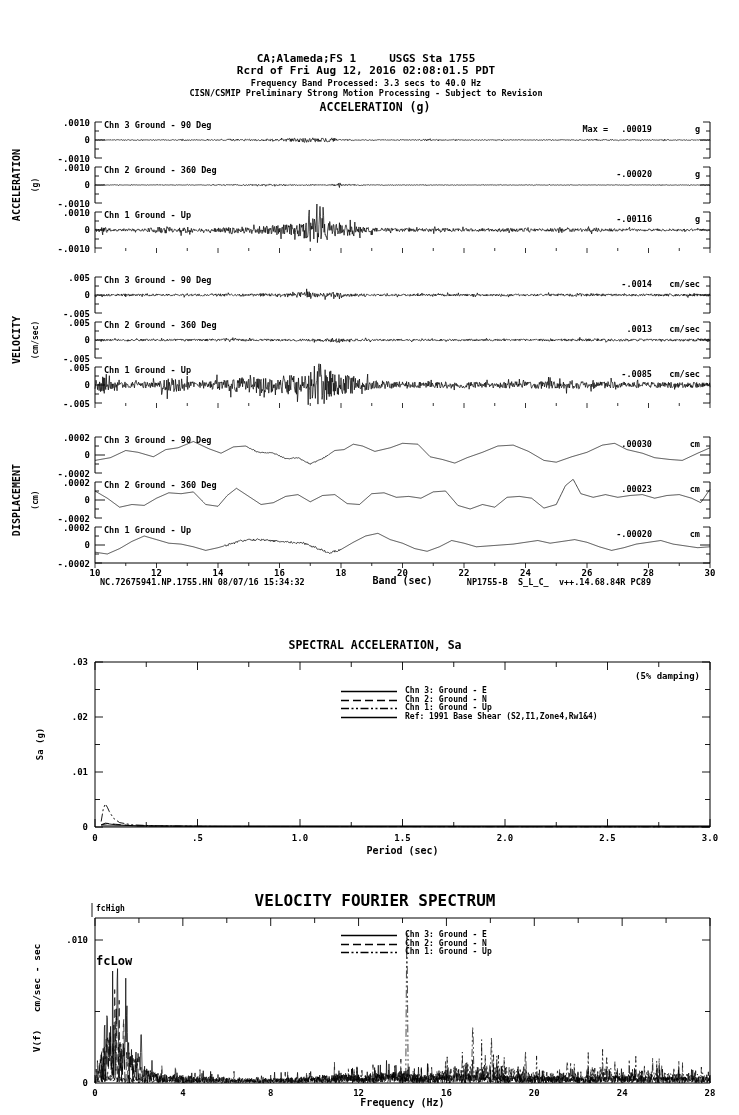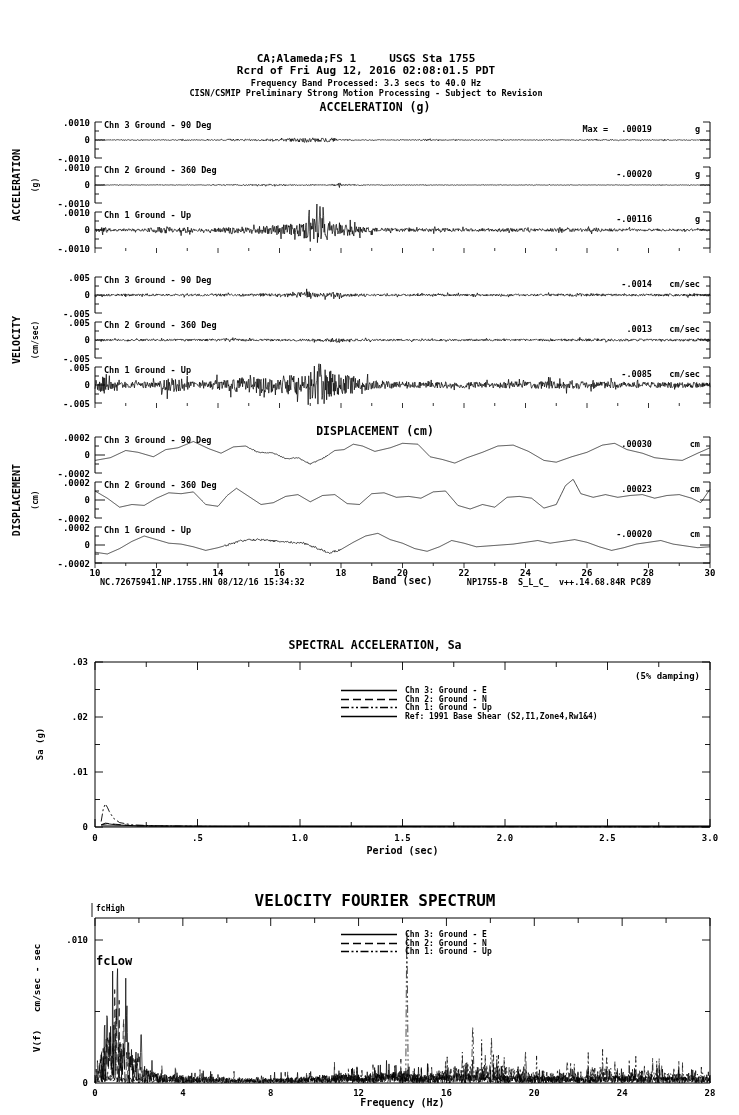--- a/index.html
+++ b/index.html
@@ -4,21 +4,21 @@
 <style>
   html,body{margin:0;padding:0;background:#fff;}
   #page{position:relative;width:739px;height:1115px;background:#fff;overflow:hidden;
         font-family:"DejaVu Sans Mono",monospace;color:#000;}
   .abs{position:absolute;}
   .ctr{text-align:center;}
   .b{font-weight:bold;text-align:center;}
   .pre{white-space:pre;}
   .vlab{position:absolute;white-space:pre;transform:translate(-50%,-50%) rotate(-90deg);font-weight:bold;}
   .legend{position:absolute;}
-  .lgrow{display:flex;align-items:flex-start;height:8px;margin-bottom:0.5px;}
+  .lgrow{display:flex;align-items:flex-end;height:8px;margin-bottom:0.5px;}
   .lgtext{font-size:8px;font-weight:bold;margin-left:7px;white-space:pre;line-height:8px;}
   svg text{font-family:"DejaVu Sans Mono",monospace;}
 </style>
 </head>
 <body>
 
 <div id="page">
 
   <svg id="plot-canvas" class="abs" style="left:0;top:0" width="739" height="1115">
       <line x1="95" y1="122" x2="95" y2="158" stroke="#000" stroke-width="1"></line>
@@ -380,31 +380,30 @@
       <polyline points="95.00,1080.86 95.41,1082.51 95.82,1078.45 96.23,1069.03 96.64,1076.71 97.05,1078.28 97.46,1060.61 97.87,1081.87 98.28,1079.03 98.69,1076.62 99.10,1062.27 99.51,1066.45 99.92,1077.66 100.33,1068.89 100.74,1077.24 101.15,1070.46 101.56,1050.24 101.97,1064.31 102.38,1082.22 102.79,1065.97 103.20,1048.38 103.61,1067.23 104.02,1064.66 104.43,1046.93 104.84,1081.96 105.25,1056.08 105.66,1059.12 106.07,1039.39 106.48,1041.81 106.89,1066.39 107.30,1039.14 107.71,1037.76 108.12,1042.69 108.53,1069.70 108.94,1039.79 109.35,1056.88 109.76,1061.08 110.17,1039.78 110.58,1036.65 110.99,1069.89 111.40,1062.92 111.81,1071.44 112.22,1077.69 112.63,1043.64 113.04,1074.87 113.45,1054.34 113.86,1047.87 114.27,1020.72 114.68,989.57 115.09,1007.37 115.50,1038.51 115.91,1070.58 116.32,1052.02 116.73,1015.27 117.14,1071.17 117.55,1082.02 117.96,1064.40 118.37,1047.18 118.78,1078.69 119.19,1000.26 119.60,1056.71 120.01,1042.32 120.42,1068.21 120.83,1044.00 121.24,1062.53 121.65,1080.82 122.06,1064.22 122.47,1070.29 122.88,1048.04 123.29,1025.80 123.70,1019.44 124.11,1041.69 124.52,1056.55 124.93,1082.00 125.34,1082.75 125.75,1082.53 126.16,1072.64 126.57,1052.34 126.98,1061.03 127.39,1063.58 127.80,1077.18 128.21,1082.72 128.62,1071.59 129.03,1052.63 129.44,1068.33 129.85,1068.44 130.26,1063.73 130.67,1067.23 131.08,1063.78 131.49,1062.70 131.90,1070.22 132.31,1063.52 132.72,1074.49 133.13,1058.38 133.54,1080.91 133.95,1060.00 134.36,1060.86 134.77,1062.46 135.18,1059.01 135.59,1071.85 136.00,1060.90 136.41,1068.06 136.82,1067.47 137.23,1063.46 137.64,1068.32 138.05,1068.00 138.46,1080.27 138.87,1073.45 139.28,1074.64 139.69,1079.25 140.10,1079.75 140.51,1080.00 140.92,1067.10 141.33,1072.13 141.74,1079.59 142.15,1078.49 142.56,1072.66 142.97,1070.74 143.38,1077.04 143.79,1076.43 144.20,1069.64 144.61,1082.89 145.02,1078.45 145.43,1078.92 145.84,1078.72 146.25,1070.85 146.66,1078.62 147.07,1069.91 147.48,1073.23 147.89,1070.86 148.30,1075.59 148.71,1073.74 149.12,1072.73 149.53,1081.58 149.94,1079.02 150.35,1070.49 150.76,1077.85 151.17,1081.30 151.58,1078.40 151.99,1072.08 152.40,1076.82 152.81,1075.58 153.22,1079.38 153.63,1071.30 154.04,1077.60 154.45,1076.86 154.86,1075.65 155.27,1071.71 155.68,1076.67 156.09,1074.45 156.50,1076.47 156.91,1077.92 157.32,1073.47 157.73,1082.64 158.14,1073.38 158.55,1080.01 158.96,1082.53 159.37,1076.53 159.78,1076.45 160.19,1078.43 160.60,1078.99 161.01,1073.45 161.42,1078.27 161.83,1065.60 162.24,1074.28 162.65,1081.81 163.06,1075.81 163.47,1077.44 163.88,1079.38 164.29,1078.84 164.70,1080.78 165.11,1073.97 165.52,1074.39 165.93,1074.82 166.34,1082.06 166.75,1076.31 167.16,1081.82 167.57,1080.00 167.98,1079.44 168.39,1079.32 168.80,1077.04 169.21,1078.14 169.62,1076.76 170.03,1080.50 170.44,1080.81 170.85,1079.00 171.26,1077.94 171.67,1079.30 172.08,1076.18 172.49,1076.69 172.90,1082.29 173.31,1074.87 173.72,1081.25 174.13,1075.53 174.54,1076.95 174.95,1079.24 175.36,1066.47 175.77,1070.65 176.18,1082.06 176.59,1082.32 177.00,1077.45 177.41,1075.70 177.82,1081.58 178.23,1079.08 178.64,1082.24 179.05,1082.76 179.46,1075.58 179.87,1078.31 180.28,1079.01 180.69,1076.90 181.10,1079.12 181.51,1075.81 181.92,1081.60 182.33,1077.07 182.74,1077.31 183.15,1080.58 183.56,1076.50 183.97,1076.38 184.38,1078.23 184.79,1077.83 185.20,1076.79 185.61,1077.17 186.02,1080.45 186.43,1081.16 186.84,1075.71 187.25,1080.14 187.66,1080.97 188.07,1079.99 188.48,1076.60 188.89,1081.33 189.30,1077.76 189.71,1076.37 190.12,1080.09 190.53,1076.11 190.94,1076.27 191.35,1076.18 191.76,1078.71 192.17,1078.67 192.58,1078.88 192.99,1081.10 193.40,1076.96 193.81,1082.04 194.22,1077.33 194.63,1076.79 195.04,1072.91 195.45,1081.07 195.86,1079.69 196.27,1082.14 196.68,1077.61 197.09,1082.35 197.50,1080.39 197.91,1076.48 198.32,1077.60 198.73,1079.62 199.14,1079.28 199.55,1081.51 199.96,1069.60 200.37,1082.22 200.78,1080.38 201.19,1078.85 201.60,1078.91 202.01,1082.91 202.42,1082.31 202.83,1078.28 203.24,1080.14 203.65,1077.22 204.06,1077.05 204.47,1080.83 204.88,1076.89 205.29,1082.32 205.70,1077.45 206.11,1078.57 206.52,1076.83 206.93,1079.46 207.34,1081.71 207.75,1080.02 208.16,1078.60 208.57,1076.98 208.98,1077.63 209.39,1079.75 209.80,1079.28 210.21,1079.17 210.62,1081.60 211.03,1078.24 211.44,1078.38 211.85,1074.00 212.26,1080.27 212.67,1077.02 213.08,1077.23 213.49,1077.05 213.90,1082.20 214.31,1082.01 214.72,1081.78 215.13,1081.56 215.54,1079.18 215.95,1080.79 216.36,1078.27 216.77,1079.57 217.18,1081.68 217.59,1081.20 218.00,1074.47 218.41,1080.64 218.82,1079.50 219.23,1081.24 219.64,1077.37 220.05,1081.82 220.46,1082.47 220.87,1081.21 221.28,1079.69 221.69,1077.48 222.10,1078.52 222.51,1079.31 222.92,1078.79 223.33,1082.88 223.74,1076.75 224.15,1077.96 224.56,1079.26 224.97,1079.02 225.38,1079.00 225.79,1082.15 226.20,1078.58 226.61,1080.66 227.02,1078.58 227.43,1080.17 227.84,1079.00 228.25,1082.92 228.66,1081.26 229.07,1077.79 229.48,1078.59 229.89,1077.90 230.30,1077.92 230.71,1079.58 231.12,1078.22 231.53,1081.06 231.94,1079.75 232.35,1079.91 232.76,1079.78 233.17,1078.95 233.58,1078.66 233.99,1071.27 234.40,1079.83 234.81,1082.56 235.22,1082.84 235.63,1080.31 236.04,1081.30 236.45,1080.27 236.86,1081.11 237.27,1080.77 237.68,1077.44 238.09,1078.51 238.50,1079.96 238.91,1079.02 239.32,1081.04 239.73,1079.76 240.14,1078.32 240.55,1081.95 240.96,1082.27 241.37,1081.52 241.78,1080.07 242.19,1079.54 242.60,1078.34 243.01,1081.54 243.42,1081.37 243.83,1081.30 244.24,1081.07 244.65,1081.38 245.06,1079.29 245.47,1080.78 245.88,1080.01 246.29,1080.79 246.70,1080.52 247.11,1078.64 247.52,1078.65 247.93,1081.19 248.34,1079.05 248.75,1079.73 249.16,1078.31 249.57,1080.80 249.98,1081.60 250.39,1078.95 250.80,1082.48 251.21,1082.29 251.62,1078.28 252.03,1080.09 252.44,1081.64 252.85,1081.17 253.26,1082.24 253.67,1080.07 254.08,1078.84 254.49,1082.49 254.90,1080.71 255.31,1081.85 255.72,1082.03 256.13,1079.85 256.54,1082.99 256.95,1082.49 257.36,1078.79 257.77,1080.54 258.18,1082.65 258.59,1078.76 259.00,1078.95 259.41,1080.62 259.82,1081.78 260.23,1082.08 260.64,1080.40 261.05,1081.75 261.46,1081.89 261.87,1079.58 262.28,1080.87 262.69,1082.50 263.10,1081.39 263.51,1080.25 263.92,1079.54 264.33,1080.53 264.74,1079.04 265.15,1079.78 265.56,1081.64 265.97,1082.54 266.38,1082.73 266.79,1081.66 267.20,1081.01 267.61,1081.39 268.02,1081.68 268.43,1082.75 268.84,1080.36 269.25,1080.91 269.66,1079.63 270.07,1079.71 270.48,1079.79 270.89,1079.95 271.30,1082.09 271.71,1081.02 272.12,1080.29 272.53,1081.78 272.94,1080.57 273.35,1082.44 273.76,1081.81 274.17,1081.46 274.58,1081.30 274.99,1082.76 275.40,1080.17 275.81,1081.76 276.22,1082.22 276.63,1078.90 277.04,1082.72 277.45,1082.66 277.86,1081.49 278.27,1080.05 278.68,1080.77 279.09,1079.33 279.50,1078.81 279.91,1079.92 280.32,1079.14 280.73,1078.31 281.14,1082.93 281.55,1079.96 281.96,1079.29 282.37,1078.75 282.78,1079.01 283.19,1080.69 283.60,1080.22 284.01,1079.07 284.42,1078.99 284.83,1079.18 285.24,1072.12 285.65,1082.38 286.06,1080.13 286.47,1078.60 286.88,1080.06 287.29,1082.29 287.70,1071.44 288.11,1078.46 288.52,1078.04 288.93,1078.10 289.34,1079.72 289.75,1080.59 290.16,1081.74 290.57,1079.16 290.98,1079.62 291.39,1082.79 291.80,1082.45 292.21,1079.47 292.62,1082.37 293.03,1081.26 293.44,1081.67 293.85,1080.69 294.26,1080.27 294.67,1082.68 295.08,1082.32 295.49,1081.54 295.90,1078.72 296.31,1080.01 296.72,1079.38 297.13,1082.88 297.54,1080.63 297.95,1080.73 298.36,1082.77 298.77,1077.77 299.18,1083.00 299.59,1077.41 300.00,1081.93 300.41,1081.76 300.82,1082.09 301.23,1076.18 301.64,1077.45 302.05,1080.80 302.46,1082.50 302.87,1082.51 303.28,1077.66 303.69,1079.27 304.10,1076.76 304.51,1081.24 304.92,1079.47 305.33,1080.07 305.74,1082.60 306.15,1080.44 306.56,1072.00 306.97,1077.00 307.38,1081.35 307.79,1077.32 308.20,1082.00 308.61,1077.84 309.02,1079.34 309.43,1079.08 309.84,1079.49 310.25,1081.81 310.66,1079.12 311.07,1079.70 311.48,1079.03 311.89,1078.00 312.30,1079.17 312.71,1081.45 313.12,1078.12 313.53,1079.47 313.94,1079.44 314.35,1081.94 314.76,1078.58 315.17,1080.74 315.58,1077.76 315.99,1076.68 316.40,1079.87 316.81,1082.20 317.22,1079.42 317.63,1077.69 318.04,1078.27 318.45,1077.07 318.86,1081.16 319.27,1080.39 319.68,1078.05 320.09,1078.87 320.50,1078.90 320.91,1081.78 321.32,1081.91 321.73,1078.43 322.14,1076.87 322.55,1079.32 322.96,1076.27 323.37,1078.08 323.78,1075.52 324.19,1079.42 324.60,1075.35 325.01,1078.33 325.42,1076.43 325.83,1082.45 326.24,1079.07 326.65,1075.09 327.06,1076.12 327.47,1082.53 327.88,1078.03 328.29,1076.24 328.70,1077.57 329.11,1081.21 329.52,1078.86 329.93,1079.10 330.34,1079.94 330.75,1080.62 331.16,1082.86 331.57,1077.05 331.98,1075.34 332.39,1078.67 332.80,1075.78 333.21,1077.33 333.62,1077.73 334.03,1081.13 334.44,1062.34 334.85,1078.65 335.26,1080.20 335.67,1080.51 336.08,1073.70 336.49,1082.28 336.90,1078.06 337.31,1079.04 337.72,1074.02 338.13,1074.43 338.54,1078.60 338.95,1081.42 339.36,1074.92 339.77,1078.30 340.18,1076.49 340.59,1077.91 341.00,1082.30 341.41,1080.85 341.82,1075.26 342.23,1080.07 342.64,1075.06 343.05,1075.80 343.46,1079.52 343.87,1078.54 344.28,1076.41 344.69,1078.35 345.10,1075.24 345.51,1078.59 345.92,1082.82 346.33,1075.37 346.74,1075.11 347.15,1082.37 347.56,1082.11 347.97,1077.07 348.38,1074.93 348.79,1075.64 349.20,1077.72 349.61,1077.56 350.02,1080.38 350.43,1079.67 350.84,1075.10 351.25,1080.78 351.66,1077.15 352.07,1069.00 352.48,1082.91 352.89,1079.80 353.30,1079.24 353.71,1077.72 354.12,1081.55 354.53,1077.50 354.94,1075.33 355.35,1079.82 355.76,1079.23 356.17,1081.83 356.58,1079.21 356.99,1080.93 357.40,1081.79 357.81,1076.12 358.22,1079.65 358.63,1076.58 359.04,1079.73 359.45,1080.11 359.86,1082.26 360.27,1079.38 360.68,1077.55 361.09,1079.50 361.50,1078.70 361.91,1082.39 362.32,1081.43 362.73,1077.71 363.14,1076.12 363.55,1082.68 363.96,1078.72 364.37,1081.72 364.78,1079.18 365.19,1079.26 365.60,1077.60 366.01,1076.35 366.42,1081.67 366.83,1077.21 367.24,1080.76 367.65,1077.20 368.06,1079.83 368.47,1075.66 368.88,1081.98 369.29,1081.18 369.70,1074.53 370.11,1082.60 370.52,1082.06 370.93,1080.34 371.34,1081.87 371.75,1082.79 372.16,1079.97 372.57,1077.99 372.98,1064.70 373.39,1079.50 373.80,1081.90 374.21,1081.03 374.62,1080.53 375.03,1068.39 375.44,1074.41 375.85,1077.22 376.26,1074.50 376.67,1078.44 377.08,1078.44 377.49,1074.47 377.90,1081.55 378.31,1079.18 378.72,1080.81 379.13,1075.51 379.54,1077.82 379.95,1080.62 380.36,1079.19 380.77,1074.61 381.18,1081.97 381.59,1074.83 382.00,1078.43 382.41,1076.46 382.82,1077.97 383.23,1073.81 383.64,1078.74 384.05,1077.88 384.46,1079.94 384.87,1073.45 385.28,1073.50 385.69,1076.29 386.10,1079.34 386.51,1079.02 386.92,1081.03 387.33,1082.13 387.74,1082.14 388.15,1080.75 388.56,1070.16 388.97,1077.37 389.38,1075.96 389.79,1076.29 390.20,1076.74 390.61,1073.94 391.02,1075.72 391.43,1079.25 391.84,1073.68 392.25,1074.47 392.66,1080.25 393.07,1077.34 393.48,1072.81 393.89,1075.22 394.30,1077.07 394.71,1065.73 395.12,1072.82 395.53,1075.91 395.94,1078.34 396.35,1079.05 396.76,1077.78 397.17,1081.08 397.58,1077.26 397.99,1072.87 398.40,1076.05 398.81,1072.47 399.22,1078.71 399.63,1078.05 400.04,1082.98 400.45,1081.59 400.86,1059.03 401.27,1079.54 401.68,1077.54 402.09,1082.78 402.50,1082.26 402.91,1073.69 403.32,1074.85 403.73,1073.28 404.14,1076.47 404.55,1078.34 404.96,1078.07 405.37,1082.12 405.78,1078.11 406.19,1081.15 406.60,1078.93 407.01,1073.64 407.42,1081.32 407.83,1079.82 408.24,1075.70 408.65,1079.40 409.06,1078.90 409.47,1075.18 409.88,1078.09 410.29,1081.37 410.70,1079.23 411.11,1074.23 411.52,1075.85 411.93,1075.96 412.34,1080.12 412.75,1081.53 413.16,1071.24 413.57,1083.00 413.98,1080.57 414.39,1068.55 414.80,1080.26 415.21,1079.45 415.62,1077.13 416.03,1082.90 416.44,1078.01 416.85,1082.92 417.26,1081.62 417.67,1074.44 418.08,1076.98 418.49,1078.32 418.90,1082.12 419.31,1079.46 419.72,1079.34 420.13,1081.87 420.54,1076.88 420.95,1081.11 421.36,1078.17 421.77,1082.62 422.18,1082.89 422.59,1079.58 423.00,1081.60 423.41,1077.50 423.82,1077.43 424.23,1078.90 424.64,1081.34 425.05,1077.30 425.46,1074.64 425.87,1076.00 426.28,1076.75 426.69,1078.96 427.10,1082.26 427.51,1081.31 427.92,1063.64 428.33,1079.46 428.74,1076.49 429.15,1076.93 429.56,1077.96 429.97,1082.61 430.38,1076.94 430.79,1075.14 431.20,1079.63 431.61,1067.32 432.02,1074.91 432.43,1075.36 432.84,1076.99 433.25,1077.70 433.66,1079.97 434.07,1077.76 434.48,1076.26 434.89,1079.93 435.30,1080.91 435.71,1076.01 436.12,1076.62 436.53,1080.97 436.94,1078.71 437.35,1081.40 437.76,1082.70 438.17,1076.66 438.58,1076.44 438.99,1078.09 439.40,1076.62 439.81,1074.43 440.22,1082.15 440.63,1082.16 441.04,1076.92 441.45,1078.32 441.86,1081.26 442.27,1076.76 442.68,1077.98 443.09,1075.02 443.50,1074.39 443.91,1077.17 444.32,1076.52 444.73,1081.21 445.14,1075.87 445.55,1079.95 445.96,1074.31 446.37,1077.36 446.78,1077.62 447.19,1079.08 447.60,1076.03 448.01,1076.47 448.42,1080.76 448.83,1076.28 449.24,1083.00 449.65,1082.76 450.06,1081.09 450.47,1082.33 450.88,1078.66 451.29,1076.60 451.70,1082.62 452.11,1080.10 452.52,1078.00 452.93,1075.63 453.34,1076.10 453.75,1078.44 454.16,1077.92 454.57,1078.01 454.98,1078.54 455.39,1081.12 455.80,1081.53 456.21,1074.38 456.62,1079.06 457.03,1080.63 457.44,1078.27 457.85,1077.52 458.26,1077.18 458.67,1069.25 459.08,1077.01 459.49,1081.33 459.90,1081.27 460.31,1078.45 460.72,1076.44 461.13,1079.11 461.54,1082.54 461.95,1079.87 462.36,1081.35 462.77,1079.51 463.18,1074.58 463.59,1078.39 464.00,1080.30 464.41,1081.45 464.82,1077.11 465.23,1078.50 465.64,1082.47 466.05,1074.88 466.46,1079.48 466.87,1077.75 467.28,1077.64 467.69,1080.53 468.10,1081.78 468.51,1076.43 468.92,1072.30 469.33,1078.49 469.74,1070.68 470.15,1081.21 470.56,1075.84 470.97,1080.11 471.38,1080.60 471.79,1080.59 472.20,1082.39 472.61,1075.66 473.02,1075.00 473.43,1081.64 473.84,1076.61 474.25,1078.44 474.66,1079.93 475.07,1075.90 475.48,1077.57 475.89,1079.86 476.30,1081.88 476.71,1080.40 477.12,1066.25 477.53,1070.17 477.94,1074.86 478.35,1076.35 478.76,1076.70 479.17,1081.84 479.58,1077.14 479.99,1077.94 480.40,1081.26 480.81,1075.27 481.22,1076.82 481.63,1075.26 482.04,1075.37 482.45,1076.33 482.86,1077.61 483.27,1079.72 483.68,1077.08 484.09,1079.05 484.50,1076.28 484.91,1079.55 485.32,1077.34 485.73,1078.34 486.14,1076.77 486.55,1076.03 486.96,1078.65 487.37,1079.34 487.78,1082.50 488.19,1077.22 488.60,1080.65 489.01,1078.08 489.42,1077.13 489.83,1081.92 490.24,1076.37 490.65,1082.08 491.06,1078.15 491.47,1079.61 491.88,1080.02 492.29,1080.15 492.70,1078.28 493.11,1076.23 493.52,1078.33 493.93,1077.12 494.34,1076.18 494.75,1080.24 495.16,1080.38 495.57,1076.51 495.98,1078.49 496.39,1076.44 496.80,1076.25 497.21,1081.56 497.62,1082.33 498.03,1081.18 498.44,1082.90 498.85,1081.21 499.26,1080.83 499.67,1082.39 500.08,1080.70 500.49,1082.99 500.90,1081.88 501.31,1080.05 501.72,1081.00 502.13,1081.50 502.54,1078.78 502.95,1079.17 503.36,1075.99 503.77,1080.55 504.18,1076.53 504.59,1081.10 505.00,1081.66 505.41,1079.89 505.82,1079.17 506.23,1079.95 506.64,1082.60 507.05,1078.65 507.46,1080.46 507.87,1078.90 508.28,1082.18 508.69,1077.48 509.10,1081.95 509.51,1075.64 509.92,1082.40 510.33,1081.10 510.74,1081.98 511.15,1075.65 511.56,1079.55 511.97,1076.65 512.38,1080.95 512.79,1076.33 513.20,1076.09 513.61,1075.50 514.02,1076.49 514.43,1078.62 514.84,1080.37 515.25,1079.15 515.66,1078.77 516.07,1082.19 516.48,1081.92 516.89,1077.59 517.30,1076.59 517.71,1077.61 518.12,1066.61 518.53,1076.44 518.94,1076.69 519.35,1076.27 519.76,1079.40 520.17,1075.83 520.58,1081.23 520.99,1077.04 521.40,1072.81 521.81,1081.23 522.22,1077.84 522.63,1078.13 523.04,1082.53 523.45,1075.64 523.86,1076.07 524.27,1081.21 524.68,1078.48 525.09,1079.41 525.50,1077.23 525.91,1077.23 526.32,1079.45 526.73,1079.35 527.14,1081.26 527.55,1079.07 527.96,1078.85 528.37,1081.38 528.78,1075.95 529.19,1076.51 529.60,1075.66 530.01,1081.42 530.42,1076.40 530.83,1081.05 531.24,1076.74 531.65,1082.97 532.06,1082.59 532.47,1079.77 532.88,1079.30 533.29,1080.64 533.70,1082.42 534.11,1077.38 534.52,1078.60 534.93,1075.73 535.34,1082.24 535.75,1079.05 536.16,1076.39 536.57,1080.06 536.98,1077.14 537.39,1076.06 537.80,1082.63 538.21,1076.52 538.62,1083.00 539.03,1078.28 539.44,1079.70 539.85,1081.36 540.26,1080.90 540.67,1080.28 541.08,1080.18 541.49,1082.17 541.90,1079.74 542.31,1080.68 542.72,1079.20 543.13,1070.68 543.54,1081.54 543.95,1080.42 544.36,1076.44 544.77,1078.40 545.18,1080.00 545.59,1077.04 546.00,1082.46 546.41,1082.79 546.82,1076.80 547.23,1079.62 547.64,1080.77 548.05,1077.28 548.46,1076.48 548.87,1081.87 549.28,1077.09 549.69,1081.49 550.10,1077.50 550.51,1081.45 550.92,1076.91 551.33,1077.21 551.74,1081.93 552.15,1076.03 552.56,1082.92 552.97,1079.58 553.38,1081.17 553.79,1081.86 554.20,1076.03 554.61,1080.17 555.02,1081.03 555.43,1080.13 555.84,1079.68 556.25,1081.97 556.66,1081.82 557.07,1081.72 557.48,1079.01 557.89,1082.93 558.30,1076.14 558.71,1078.68 559.12,1081.97 559.53,1068.89 559.94,1082.96 560.35,1078.55 560.76,1081.29 561.17,1076.33 561.58,1076.29 561.99,1082.87 562.40,1077.75 562.81,1079.35 563.22,1077.02 563.63,1080.17 564.04,1077.70 564.45,1076.72 564.86,1076.57 565.27,1079.49 565.68,1082.22 566.09,1079.25 566.50,1082.16 566.91,1079.83 567.32,1078.40 567.73,1080.39 568.14,1081.55 568.55,1080.32 568.96,1078.68 569.37,1079.40 569.78,1079.48 570.19,1082.02 570.60,1079.18 571.01,1079.09 571.42,1079.03 571.83,1079.24 572.24,1079.62 572.65,1079.46 573.06,1080.15 573.47,1081.02 573.88,1070.74 574.29,1079.24 574.70,1081.14 575.11,1080.33 575.52,1080.35 575.93,1078.20 576.34,1076.75 576.75,1082.44 577.16,1077.07 577.57,1081.66 577.98,1077.32 578.39,1081.38 578.80,1080.30 579.21,1082.70 579.62,1078.00 580.03,1081.95 580.44,1081.36 580.85,1079.93 581.26,1077.51 581.67,1080.93 582.08,1076.63 582.49,1076.90 582.90,1076.86 583.31,1080.93 583.72,1079.54 584.13,1080.95 584.54,1077.84 584.95,1077.21 585.36,1082.10 585.77,1079.55 586.18,1080.44 586.59,1080.66 587.00,1068.36 587.41,1082.78 587.82,1082.24 588.23,1068.33 588.64,1077.47 589.05,1082.82 589.46,1077.84 589.87,1082.21 590.28,1081.61 590.69,1078.42 591.10,1082.60 591.51,1076.71 591.92,1081.85 592.33,1076.34 592.74,1081.58 593.15,1077.16 593.56,1078.29 593.97,1080.53 594.38,1080.96 594.79,1080.63 595.20,1079.13 595.61,1080.24 596.02,1079.32 596.43,1078.49 596.84,1076.73 597.25,1082.31 597.66,1082.03 598.07,1077.60 598.48,1076.33 598.89,1081.48 599.30,1078.89 599.71,1078.51 600.12,1079.18 600.53,1082.48 600.94,1079.61 601.35,1082.03 601.76,1078.78 602.17,1079.90 602.58,1081.53 602.99,1080.67 603.40,1080.22 603.81,1078.88 604.22,1080.79 604.63,1078.94 605.04,1077.04 605.45,1080.81 605.86,1081.79 606.27,1076.88 606.68,1077.43 607.09,1078.63 607.50,1079.00 607.91,1081.98 608.32,1078.57 608.73,1078.60 609.14,1079.33 609.55,1071.73 609.96,1075.80 610.37,1077.68 610.78,1079.43 611.19,1080.82 611.60,1080.69 612.01,1082.51 612.42,1081.27 612.83,1081.84 613.24,1078.72 613.65,1079.30 614.06,1077.38 614.47,1081.59 614.88,1079.59 615.29,1079.40 615.70,1075.29 616.11,1075.97 616.52,1079.15 616.93,1079.43 617.34,1067.10 617.75,1077.84 618.16,1077.92 618.57,1076.23 618.98,1079.65 619.39,1079.04 619.80,1076.46 620.21,1075.77 620.62,1080.25 621.03,1079.50 621.44,1081.86 621.85,1073.27 622.26,1072.73 622.67,1082.53 623.08,1081.24 623.49,1078.76 623.90,1082.55 624.31,1080.23 624.72,1081.63 625.13,1078.12 625.54,1081.01 625.95,1079.85 626.36,1080.46 626.77,1079.07 627.18,1082.71 627.59,1077.20 628.00,1076.29 628.41,1076.05 628.82,1073.66 629.23,1080.30 629.64,1081.92 630.05,1076.21 630.46,1078.53 630.87,1076.28 631.28,1076.72 631.69,1076.76 632.10,1077.62 632.51,1069.35 632.92,1081.84 633.33,1078.59 633.74,1082.77 634.15,1076.43 634.56,1080.61 634.97,1070.53 635.38,1079.11 635.79,1080.44 636.20,1077.94 636.61,1082.72 637.02,1082.34 637.43,1078.79 637.84,1080.17 638.25,1081.43 638.66,1078.10 639.07,1082.37 639.48,1078.03 639.89,1077.54 640.30,1082.02 640.71,1077.22 641.12,1076.13 641.53,1079.75 641.94,1080.73 642.35,1081.37 642.76,1080.49 643.17,1080.05 643.58,1082.88 643.99,1076.41 644.40,1077.42 644.81,1082.49 645.22,1078.34 645.63,1080.94 646.04,1079.12 646.45,1080.24 646.86,1081.75 647.27,1080.82 647.68,1081.54 648.09,1082.79 648.50,1080.04 648.91,1075.34 649.32,1077.47 649.73,1076.57 650.14,1082.94 650.55,1077.11 650.96,1076.41 651.37,1076.80 651.78,1079.40 652.19,1077.99 652.60,1078.79 653.01,1079.41 653.42,1079.13 653.83,1076.97 654.24,1079.49 654.65,1079.43 655.06,1077.58 655.47,1076.33 655.88,1083.00 656.29,1078.92 656.70,1079.06 657.11,1077.93 657.52,1082.55 657.93,1077.14 658.34,1082.61 658.75,1077.32 659.16,1078.83 659.57,1080.03 659.98,1077.68 660.39,1077.19 660.80,1077.16 661.21,1079.72 661.62,1077.71 662.03,1080.83 662.44,1081.61 662.85,1078.21 663.26,1077.12 663.67,1080.21 664.08,1078.83 664.49,1076.71 664.90,1078.45 665.31,1080.45 665.72,1079.36 666.13,1080.81 666.54,1077.84 666.95,1077.70 667.36,1081.60 667.77,1076.79 668.18,1077.51 668.59,1079.29 669.00,1077.28 669.41,1082.75 669.82,1079.77 670.23,1077.76 670.64,1078.89 671.05,1078.89 671.46,1081.06 671.87,1080.04 672.28,1078.40 672.69,1076.80 673.10,1079.05 673.51,1076.85 673.92,1081.99 674.33,1079.00 674.74,1082.14 675.15,1082.97 675.56,1081.12 675.97,1081.89 676.38,1081.11 676.79,1077.88 677.20,1077.84 677.61,1079.75 678.02,1078.46 678.43,1079.79 678.84,1078.58 679.25,1080.22 679.66,1081.57 680.07,1079.76 680.48,1077.58 680.89,1077.98 681.30,1079.84 681.71,1077.50 682.12,1081.55 682.53,1077.85 682.94,1078.16 683.35,1078.45 683.76,1082.06 684.17,1079.83 684.58,1079.65 684.99,1081.52 685.40,1079.98 685.81,1079.25 686.22,1078.53 686.63,1079.19 687.04,1082.20 687.45,1082.27 687.86,1081.94 688.27,1078.15 688.68,1077.70 689.09,1077.40 689.50,1080.27 689.91,1080.96 690.32,1079.18 690.73,1079.16 691.14,1079.82 691.55,1082.17 691.96,1081.14 692.37,1082.01 692.78,1079.17 693.19,1081.45 693.60,1077.85 694.01,1077.83 694.42,1078.84 694.83,1079.82 695.24,1082.84 695.65,1070.65 696.06,1078.76 696.47,1081.90 696.88,1081.65 697.29,1081.29 697.70,1080.09 698.11,1080.67 698.52,1080.17 698.93,1081.69 699.34,1079.94 699.75,1079.65 700.16,1080.68 700.57,1081.48 700.98,1081.43 701.39,1081.81 701.80,1082.86 702.21,1079.43 702.62,1081.14 703.03,1078.11 703.44,1079.65 703.85,1078.57 704.26,1080.58 704.67,1082.16 705.08,1082.39 705.49,1079.98 705.90,1079.54 706.31,1077.86 706.72,1082.55 707.13,1082.57 707.54,1081.94 707.95,1080.84 708.36,1071.82 708.77,1079.41 709.18,1080.79 709.59,1078.51 710.00,1080.20" fill="none" stroke="#000" stroke-width="0.7" stroke-dasharray="8,4"></polyline>
       <polyline points="95.00,1082.72 95.41,1082.92 95.82,1083.00 96.23,1082.33 96.64,1080.93 97.05,1078.76 97.46,1082.20 97.87,1082.74 98.28,1081.03 98.69,1081.52 99.10,1080.71 99.51,1082.56 99.92,1080.52 100.33,1079.06 100.74,1079.97 101.15,1076.40 101.56,1081.43 101.97,1077.29 102.38,1081.83 102.79,1080.72 103.20,1080.78 103.61,1077.50 104.02,1078.66 104.43,1080.59 104.84,1079.65 105.25,1069.57 105.66,1080.57 106.07,1079.33 106.48,1076.42 106.89,1081.92 107.30,1072.18 107.71,1070.93 108.12,1080.07 108.53,1077.41 108.94,1079.53 109.35,1075.57 109.76,1079.77 110.17,1081.58 110.58,1075.37 110.99,1080.34 111.40,1075.85 111.81,1076.78 112.22,1069.67 112.63,1067.75 113.04,1081.40 113.45,1080.08 113.86,1080.81 114.27,1077.93 114.68,1080.21 115.09,1076.20 115.50,1077.49 115.91,1078.76 116.32,1077.61 116.73,1082.13 117.14,1078.63 117.55,1077.84 117.96,1080.70 118.37,1076.48 118.78,1078.57 119.19,1078.05 119.60,1077.15 120.01,1077.02 120.42,1080.51 120.83,1077.21 121.24,1080.80 121.65,1070.67 122.06,1082.45 122.47,1079.62 122.88,1080.60 123.29,1078.11 123.70,1080.75 124.11,1081.14 124.52,1077.53 124.93,1082.59 125.34,1081.58 125.75,1080.76 126.16,1079.44 126.57,1078.43 126.98,1081.11 127.39,1079.26 127.80,1082.92 128.21,1075.37 128.62,1080.64 129.03,1081.29 129.44,1079.32 129.85,1082.70 130.26,1077.93 130.67,1078.28 131.08,1079.16 131.49,1081.60 131.90,1079.91 132.31,1079.06 132.72,1079.06 133.13,1082.49 133.54,1079.91 133.95,1079.50 134.36,1080.13 134.77,1081.58 135.18,1081.71 135.59,1080.34 136.00,1076.89 136.41,1078.95 136.82,1080.16 137.23,1079.24 137.64,1081.72 138.05,1079.37 138.46,1082.96 138.87,1075.15 139.28,1082.85 139.69,1077.79 140.10,1080.69 140.51,1081.15 140.92,1081.43 141.33,1079.89 141.74,1080.81 142.15,1078.99 142.56,1079.92 142.97,1079.50 143.38,1078.51 143.79,1081.30 144.20,1082.88 144.61,1081.66 145.02,1077.29 145.43,1079.14 145.84,1080.80 146.25,1079.48 146.66,1080.77 147.07,1082.60 147.48,1079.78 147.89,1081.92 148.30,1082.31 148.71,1082.55 149.12,1080.64 149.53,1080.94 149.94,1082.15 150.35,1075.66 150.76,1081.53 151.17,1079.62 151.58,1080.01 151.99,1080.33 152.40,1082.51 152.81,1081.17 153.22,1079.55 153.63,1081.83 154.04,1081.61 154.45,1080.49 154.86,1080.14 155.27,1080.58 155.68,1079.65 156.09,1079.21 156.50,1081.46 156.91,1080.76 157.32,1082.38 157.73,1079.96 158.14,1079.99 158.55,1082.49 158.96,1080.72 159.37,1080.30 159.78,1077.00 160.19,1081.10 160.60,1079.33 161.01,1079.79 161.42,1076.24 161.83,1079.73 162.24,1079.47 162.65,1082.51 163.06,1079.82 163.47,1080.05 163.88,1080.27 164.29,1082.00 164.70,1079.83 165.11,1080.81 165.52,1080.00 165.93,1082.67 166.34,1081.70 166.75,1081.68 167.16,1081.71 167.57,1081.55 167.98,1080.48 168.39,1080.06 168.80,1081.28 169.21,1082.57 169.62,1080.02 170.03,1081.19 170.44,1080.20 170.85,1080.75 171.26,1080.19 171.67,1082.95 172.08,1081.57 172.49,1081.76 172.90,1080.68 173.31,1081.71 173.72,1079.83 174.13,1080.92 174.54,1080.35 174.95,1079.93 175.36,1081.63 175.77,1079.68 176.18,1076.84 176.59,1081.78 177.00,1081.34 177.41,1081.06 177.82,1081.26 178.23,1082.01 178.64,1081.10 179.05,1080.99 179.46,1081.43 179.87,1082.30 180.28,1081.43 180.69,1082.10 181.10,1081.52 181.51,1081.48 181.92,1081.72 182.33,1081.69 182.74,1081.94 183.15,1082.90 183.56,1081.73 183.97,1081.74 184.38,1081.75 184.79,1082.75 185.20,1082.41 185.61,1080.77 186.02,1082.13 186.43,1080.01 186.84,1081.36 187.25,1081.30 187.66,1080.59 188.07,1079.80 188.48,1080.77 188.89,1080.92 189.30,1080.22 189.71,1081.36 190.12,1080.28 190.53,1082.44 190.94,1080.18 191.35,1080.15 191.76,1082.70 192.17,1080.33 192.58,1082.83 192.99,1080.40 193.40,1082.46 193.81,1082.32 194.22,1081.16 194.63,1081.87 195.04,1081.84 195.45,1081.39 195.86,1081.34 196.27,1079.97 196.68,1080.43 197.09,1081.19 197.50,1082.70 197.91,1080.64 198.32,1082.58 198.73,1081.50 199.14,1082.49 199.55,1082.70 199.96,1079.16 200.37,1082.38 200.78,1081.68 201.19,1081.83 201.60,1081.08 202.01,1081.12 202.42,1081.78 202.83,1080.15 203.24,1081.14 203.65,1082.31 204.06,1082.45 204.47,1081.58 204.88,1081.13 205.29,1082.15 205.70,1081.46 206.11,1081.10 206.52,1081.69 206.93,1081.51 207.34,1079.93 207.75,1082.99 208.16,1082.04 208.57,1082.91 208.98,1082.15 209.39,1081.27 209.80,1081.40 210.21,1075.98 210.62,1080.34 211.03,1079.83 211.44,1082.90 211.85,1081.98 212.26,1080.18 212.67,1082.57 213.08,1079.04 213.49,1080.86 213.90,1081.82 214.31,1081.27 214.72,1081.00 215.13,1082.45 215.54,1082.20 215.95,1082.08 216.36,1080.19 216.77,1082.39 217.18,1080.87 217.59,1082.54 218.00,1080.00 218.41,1081.88 218.82,1080.70 219.23,1080.91 219.64,1080.10 220.05,1081.93 220.46,1080.51 220.87,1079.98 221.28,1082.70 221.69,1082.90 222.10,1082.87 222.51,1082.42 222.92,1080.86 223.33,1081.13 223.74,1081.86 224.15,1082.13 224.56,1080.05 224.97,1080.58 225.38,1079.41 225.79,1082.83 226.20,1081.43 226.61,1080.80 227.02,1081.99 227.43,1080.62 227.84,1080.70 228.25,1081.57 228.66,1082.22 229.07,1080.62 229.48,1081.94 229.89,1080.88 230.30,1080.90 230.71,1082.33 231.12,1082.67 231.53,1082.04 231.94,1080.66 232.35,1081.81 232.76,1080.45 233.17,1082.47 233.58,1080.81 233.99,1081.38 234.40,1082.51 234.81,1082.30 235.22,1081.02 235.63,1080.91 236.04,1082.88 236.45,1081.70 236.86,1079.95 237.27,1080.69 237.68,1080.09 238.09,1082.47 238.50,1080.75 238.91,1080.88 239.32,1077.45 239.73,1081.09 240.14,1081.31 240.55,1080.89 240.96,1081.12 241.37,1081.03 241.78,1081.56 242.19,1080.49 242.60,1080.04 243.01,1081.14 243.42,1082.40 243.83,1080.94 244.24,1080.26 244.65,1081.58 245.06,1079.86 245.47,1082.13 245.88,1082.72 246.29,1080.87 246.70,1081.34 247.11,1082.56 247.52,1080.02 247.93,1081.74 248.34,1079.85 248.75,1082.21 249.16,1080.01 249.57,1082.75 249.98,1080.36 250.39,1080.09 250.80,1081.14 251.21,1081.23 251.62,1081.90 252.03,1082.20 252.44,1082.54 252.85,1081.69 253.26,1081.40 253.67,1081.38 254.08,1081.43 254.49,1080.40 254.90,1080.37 255.31,1080.93 255.72,1081.93 256.13,1080.96 256.54,1080.25 256.95,1081.92 257.36,1080.20 257.77,1077.27 258.18,1077.42 258.59,1081.61 259.00,1081.91 259.41,1082.01 259.82,1082.03 260.23,1081.73 260.64,1082.44 261.05,1081.67 261.46,1080.24 261.87,1080.61 262.28,1081.15 262.69,1080.22 263.10,1076.98 263.51,1080.90 263.92,1082.53 264.33,1080.85 264.74,1082.16 265.15,1081.49 265.56,1080.02 265.97,1080.52 266.38,1082.19 266.79,1081.81 267.20,1081.68 267.61,1080.44 268.02,1080.35 268.43,1080.35 268.84,1082.31 269.25,1081.71 269.66,1081.21 270.07,1082.92 270.48,1082.54 270.89,1079.92 271.30,1079.89 271.71,1081.71 272.12,1082.88 272.53,1080.57 272.94,1082.36 273.35,1081.52 273.76,1082.59 274.17,1082.44 274.58,1081.26 274.99,1080.21 275.40,1081.15 275.81,1080.67 276.22,1081.64 276.63,1081.52 277.04,1081.95 277.45,1080.83 277.86,1079.52 278.27,1082.51 278.68,1080.73 279.09,1082.28 279.50,1080.87 279.91,1082.97 280.32,1079.73 280.73,1080.92 281.14,1082.06 281.55,1079.59 281.96,1079.87 282.37,1080.92 282.78,1080.72 283.19,1079.98 283.60,1080.62 284.01,1079.41 284.42,1082.69 284.83,1082.49 285.24,1079.11 285.65,1080.58 286.06,1079.68 286.47,1079.03 286.88,1081.18 287.29,1082.09 287.70,1082.06 288.11,1081.87 288.52,1079.12 288.93,1076.94 289.34,1082.62 289.75,1081.35 290.16,1082.38 290.57,1080.34 290.98,1082.05 291.39,1077.53 291.80,1078.98 292.21,1079.01 292.62,1080.68 293.03,1082.23 293.44,1081.50 293.85,1081.16 294.26,1080.25 294.67,1078.69 295.08,1081.41 295.49,1082.71 295.90,1078.64 296.31,1081.86 296.72,1079.64 297.13,1080.74 297.54,1082.43 297.95,1082.17 298.36,1079.96 298.77,1080.26 299.18,1080.82 299.59,1079.32 300.00,1079.39 300.41,1079.23 300.82,1082.27 301.23,1079.57 301.64,1078.37 302.05,1080.84 302.46,1081.41 302.87,1078.34 303.28,1080.29 303.69,1080.94 304.10,1082.60 304.51,1080.43 304.92,1078.24 305.33,1079.33 305.74,1079.42 306.15,1082.64 306.56,1078.96 306.97,1082.16 307.38,1081.02 307.79,1082.24 308.20,1078.38 308.61,1078.93 309.02,1078.73 309.43,1073.00 309.84,1080.02 310.25,1078.67 310.66,1080.91 311.07,1078.94 311.48,1080.09 311.89,1081.43 312.30,1080.42 312.71,1080.43 313.12,1080.62 313.53,1078.39 313.94,1078.19 314.35,1080.44 314.76,1080.13 315.17,1081.43 315.58,1080.89 315.99,1080.69 316.40,1082.38 316.81,1079.79 317.22,1082.47 317.63,1079.01 318.04,1077.33 318.45,1079.27 318.86,1079.90 319.27,1078.28 319.68,1080.66 320.09,1081.24 320.50,1078.48 320.91,1078.01 321.32,1077.64 321.73,1078.69 322.14,1081.22 322.55,1082.88 322.96,1079.74 323.37,1078.58 323.78,1082.23 324.19,1079.57 324.60,1077.57 325.01,1081.82 325.42,1076.11 325.83,1080.36 326.24,1077.92 326.65,1078.06 327.06,1082.44 327.47,1082.68 327.88,1081.43 328.29,1082.32 328.70,1080.30 329.11,1081.97 329.52,1079.60 329.93,1078.98 330.34,1081.30 330.75,1082.18 331.16,1080.97 331.57,1079.44 331.98,1081.80 332.39,1080.71 332.80,1078.36 333.21,1077.06 333.62,1075.41 334.03,1078.53 334.44,1079.94 334.85,1078.16 335.26,1082.27 335.67,1082.53 336.08,1080.60 336.49,1082.32 336.90,1074.82 337.31,1076.14 337.72,1081.39 338.13,1082.67 338.54,1082.48 338.95,1069.48 339.36,1080.96 339.77,1082.84 340.18,1076.70 340.59,1081.75 341.00,1076.33 341.41,1081.80 341.82,1082.13 342.23,1080.47 342.64,1077.49 343.05,1078.83 343.46,1080.91 343.87,1082.64 344.28,1082.25 344.69,1080.45 345.10,1080.18 345.51,1078.76 345.92,1077.98 346.33,1075.07 346.74,1077.57 347.15,1080.17 347.56,1077.33 347.97,1082.60 348.38,1068.07 348.79,1076.70 349.20,1080.45 349.61,1075.64 350.02,1075.21 350.43,1080.09 350.84,1075.78 351.25,1075.29 351.66,1077.35 352.07,1075.63 352.48,1078.25 352.89,1077.65 353.30,1082.71 353.71,1075.64 354.12,1069.21 354.53,1076.69 354.94,1076.00 355.35,1076.08 355.76,1075.47 356.17,1078.26 356.58,1080.47 356.99,1066.03 357.40,1075.77 357.81,1080.33 358.22,1075.59 358.63,1076.29 359.04,1079.53 359.45,1078.66 359.86,1081.37 360.27,1077.48 360.68,1075.54 361.09,1078.09 361.50,1077.25 361.91,1070.19 362.32,1077.06 362.73,1082.64 363.14,1078.33 363.55,1082.92 363.96,1081.70 364.37,1081.49 364.78,1077.04 365.19,1075.69 365.60,1076.13 366.01,1079.37 366.42,1081.94 366.83,1078.71 367.24,1080.38 367.65,1082.87 368.06,1078.86 368.47,1081.15 368.88,1078.87 369.29,1082.63 369.70,1080.61 370.11,1075.65 370.52,1074.95 370.93,1079.58 371.34,1080.02 371.75,1075.78 372.16,1078.65 372.57,1081.67 372.98,1082.24 373.39,1078.17 373.80,1082.16 374.21,1082.37 374.62,1076.89 375.03,1082.90 375.44,1081.56 375.85,1076.58 376.26,1080.71 376.67,1076.50 377.08,1078.63 377.49,1074.62 377.90,1082.63 378.31,1079.66 378.72,1074.74 379.13,1075.98 379.54,1075.13 379.95,1080.23 380.36,1080.75 380.77,1081.96 381.18,1078.33 381.59,1081.55 382.00,1076.59 382.41,1074.28 382.82,1075.63 383.23,1078.23 383.64,1080.95 384.05,1079.65 384.46,1082.49 384.87,1080.72 385.28,1080.44 385.69,1076.83 386.10,1075.60 386.51,1076.03 386.92,1074.57 387.33,1077.31 387.74,1074.00 388.15,1079.44 388.56,1080.25 388.97,1079.09 389.38,1075.84 389.79,1075.46 390.20,1078.92 390.61,1077.48 391.02,1077.47 391.43,1076.08 391.84,1078.90 392.25,1081.32 392.66,1074.58 393.07,1076.96 393.48,1076.51 393.89,1074.81 394.30,1082.20 394.71,1078.57 395.12,1080.97 395.53,1073.93 395.94,1077.49 396.35,1076.98 396.76,1078.15 397.17,1075.78 397.58,1079.93 397.99,1078.90 398.40,1074.18 398.81,1076.72 399.22,1074.37 399.63,1074.96 400.04,1081.21 400.45,1076.09 400.86,1077.12 401.27,1080.54 401.68,1081.36 402.09,1078.71 402.50,1077.69 402.91,1077.87 403.32,1074.40 403.73,1077.45 404.14,1081.06 404.55,1073.13 404.96,1081.97 405.37,1077.22 405.78,1081.79 406.19,1006.26 406.60,955.09 407.01,933.17 407.42,984.33 407.83,1035.49 408.24,1082.93 408.65,1080.07 409.06,1081.09 409.47,1081.60 409.88,1081.64 410.29,1078.56 410.70,1077.07 411.11,1080.26 411.52,1079.21 411.93,1079.58 412.34,1076.15 412.75,1082.72 413.16,1079.23 413.57,1075.74 413.98,1073.48 414.39,1081.08 414.80,1078.80 415.21,1074.95 415.62,1075.40 416.03,1076.91 416.44,1073.85 416.85,1082.70 417.26,1076.05 417.67,1082.48 418.08,1077.77 418.49,1079.73 418.90,1080.91 419.31,1074.47 419.72,1082.60 420.13,1081.53 420.54,1077.33 420.95,1081.79 421.36,1069.00 421.77,1075.04 422.18,1078.24 422.59,1077.17 423.00,1081.48 423.41,1081.39 423.82,1077.35 424.23,1076.89 424.64,1077.76 425.05,1075.53 425.46,1075.37 425.87,1080.99 426.28,1080.22 426.69,1080.78 427.10,1081.99 427.51,1080.09 427.92,1078.02 428.33,1080.57 428.74,1082.36 429.15,1075.27 429.56,1079.34 429.97,1080.47 430.38,1073.40 430.79,1076.15 431.20,1079.56 431.61,1076.84 432.02,1073.85 432.43,1076.27 432.84,1077.36 433.25,1074.36 433.66,1082.07 434.07,1076.41 434.48,1080.69 434.89,1082.30 435.30,1077.64 435.71,1074.47 436.12,1081.93 436.53,1077.48 436.94,1071.14 437.35,1079.81 437.76,1073.28 438.17,1078.97 438.58,1074.28 438.99,1076.12 439.40,1073.15 439.81,1079.12 440.22,1078.28 440.63,1071.84 441.04,1074.12 441.45,1074.35 441.86,1075.82 442.27,1071.01 442.68,1071.66 443.09,1080.60 443.50,1073.11 443.91,1074.41 444.32,1082.26 444.73,1071.77 445.14,1073.64 445.55,1060.90 445.96,1071.96 446.37,1072.09 446.78,1082.68 447.19,1056.83 447.60,1075.15 448.01,1076.31 448.42,1075.68 448.83,1082.81 449.24,1082.74 449.65,1081.32 450.06,1070.00 450.47,1076.81 450.88,1068.91 451.29,1072.89 451.70,1080.25 452.11,1081.67 452.52,1080.96 452.93,1081.88 453.34,1082.61 453.75,1067.53 454.16,1075.68 454.57,1077.76 454.98,1072.59 455.39,1068.47 455.80,1070.10 456.21,1076.74 456.62,1067.57 457.03,1082.85 457.44,1072.91 457.85,1072.17 458.26,1070.46 458.67,1073.88 459.08,1075.50 459.49,1073.83 459.90,1073.02 460.31,1078.13 460.72,1074.50 461.13,1070.03 461.54,1077.24 461.95,1066.52 462.36,1052.05 462.77,1078.70 463.18,1073.05 463.59,1065.47 464.00,1082.18 464.41,1080.07 464.82,1064.51 465.23,1065.63 465.64,1082.75 466.05,1068.78 466.46,1065.26 466.87,1062.56 467.28,1080.53 467.69,1062.83 468.10,1066.30 468.51,1079.46 468.92,1072.94 469.33,1074.23 469.74,1081.73 470.15,1065.31 470.56,1068.18 470.97,1071.14 471.38,1081.15 471.79,1067.07 472.20,1047.25 472.61,1027.23 473.02,1030.09 473.43,1050.11 473.84,1070.13 474.25,1081.40 474.66,1079.31 475.07,1075.28 475.48,1080.26 475.89,1069.95 476.30,1073.45 476.71,1072.39 477.12,1071.53 477.53,1073.33 477.94,1067.45 478.35,1074.10 478.76,1070.91 479.17,1068.17 479.58,1078.88 479.99,1079.34 480.40,1069.11 480.81,1072.48 481.22,1081.15 481.63,1039.64 482.04,1082.09 482.45,1077.78 482.86,1078.41 483.27,1070.00 483.68,1065.74 484.09,1081.57 484.50,1064.93 484.91,1070.22 485.32,1055.43 485.73,1080.32 486.14,1079.25 486.55,1068.42 486.96,1065.31 487.37,1078.01 487.78,1071.78 488.19,1074.44 488.60,1071.81 489.01,1076.18 489.42,1069.12 489.83,1064.28 490.24,1074.11 490.65,1065.20 491.06,1050.97 491.47,1037.75 491.88,1051.98 492.29,1066.22 492.70,1077.76 493.11,1074.41 493.52,1054.67 493.93,1079.42 494.34,1080.17 494.75,1070.71 495.16,1067.57 495.57,1075.59 495.98,1076.70 496.39,1074.75 496.80,1055.95 497.21,1080.79 497.62,1067.51 498.03,1065.18 498.44,1055.02 498.85,1081.85 499.26,1068.55 499.67,1080.66 500.08,1082.18 500.49,1075.82 500.90,1078.21 501.31,1080.84 501.72,1067.03 502.13,1081.26 502.54,1065.80 502.95,1082.25 503.36,1073.40 503.77,1079.30 504.18,1057.14 504.59,1067.15 505.00,1079.60 505.41,1067.80 505.82,1077.80 506.23,1068.02 506.64,1067.32 507.05,1077.23 507.46,1080.96 507.87,1076.57 508.28,1082.82 508.69,1078.22 509.10,1067.36 509.51,1068.70 509.92,1072.98 510.33,1071.79 510.74,1077.05 511.15,1067.91 511.56,1077.47 511.97,1070.29 512.38,1069.19 512.79,1070.96 513.20,1068.39 513.61,1076.63 514.02,1073.04 514.43,1069.92 514.84,1079.34 515.25,1076.35 515.66,1081.54 516.07,1072.42 516.48,1071.25 516.89,1082.78 517.30,1074.59 517.71,1068.73 518.12,1081.88 518.53,1072.64 518.94,1077.05 519.35,1073.12 519.76,1079.99 520.17,1068.47 520.58,1082.37 520.99,1082.71 521.40,1079.07 521.81,1072.32 522.22,1075.53 522.63,1071.66 523.04,1078.29 523.45,1080.61 523.86,1082.93 524.27,1078.74 524.68,1071.12 525.09,1061.33 525.50,1051.54 525.91,1061.33 526.32,1071.12 526.73,1073.68 527.14,1076.97 527.55,1079.59 527.96,1078.80 528.37,1072.65 528.78,1079.92 529.19,1074.01 529.60,1082.70 530.01,1080.34 530.42,1082.86 530.83,1077.28 531.24,1077.02 531.65,1073.75 532.06,1079.58 532.47,1077.16 532.88,1075.79 533.29,1072.22 533.70,1071.82 534.11,1077.09 534.52,1080.68 534.93,1081.11 535.34,1080.74 535.75,1072.50 536.16,1077.81 536.57,1055.93 536.98,1071.39 537.39,1075.18 537.80,1080.61 538.21,1078.79 538.62,1073.64 539.03,1077.64 539.44,1082.50 539.85,1081.95 540.26,1082.52 540.67,1076.94 541.08,1078.07 541.49,1076.90 541.90,1075.79 542.31,1081.44 542.72,1071.96 543.13,1081.30 543.54,1082.68 543.95,1071.28 544.36,1077.83 544.77,1080.51 545.18,1078.31 545.59,1077.77 546.00,1082.74 546.41,1075.55 546.82,1072.15 547.23,1080.87 547.64,1076.93 548.05,1076.33 548.46,1082.17 548.87,1077.40 549.28,1079.54 549.69,1078.26 550.10,1077.22 550.51,1072.52 550.92,1082.92 551.33,1081.08 551.74,1072.51 552.15,1074.96 552.56,1074.99 552.97,1081.56 553.38,1073.55 553.79,1075.28 554.20,1082.81 554.61,1081.93 555.02,1077.10 555.43,1080.20 555.84,1077.86 556.25,1078.35 556.66,1081.34 557.07,1077.08 557.48,1069.78 557.89,1074.87 558.30,1079.86 558.71,1075.58 559.12,1075.67 559.53,1079.93 559.94,1073.58 560.35,1073.11 560.76,1077.52 561.17,1079.00 561.58,1072.64 561.99,1078.62 562.40,1079.97 562.81,1073.20 563.22,1074.44 563.63,1077.70 564.04,1080.63 564.45,1075.60 564.86,1076.86 565.27,1082.03 565.68,1079.73 566.09,1078.02 566.50,1072.83 566.91,1065.71 567.32,1061.65 567.73,1068.76 568.14,1072.35 568.55,1073.94 568.96,1074.97 569.37,1073.19 569.78,1081.67 570.19,1082.41 570.60,1062.45 571.01,1073.54 571.42,1079.32 571.83,1075.04 572.24,1080.82 572.65,1080.79 573.06,1075.87 573.47,1076.47 573.88,1081.07 574.29,1063.94 574.70,1072.45 575.11,1075.38 575.52,1073.79 575.93,1081.86 576.34,1081.26 576.75,1075.18 577.16,1077.02 577.57,1082.77 577.98,1073.54 578.39,1080.84 578.80,1079.67 579.21,1080.48 579.62,1077.40 580.03,1080.02 580.44,1079.22 580.85,1071.66 581.26,1081.12 581.67,1079.14 582.08,1078.43 582.49,1077.46 582.90,1082.53 583.31,1079.14 583.72,1081.90 584.13,1080.09 584.54,1078.30 584.95,1077.74 585.36,1076.81 585.77,1080.87 586.18,1076.13 586.59,1075.55 587.00,1078.16 587.41,1072.25 587.82,1077.21 588.23,1052.55 588.64,1076.27 589.05,1081.66 589.46,1075.88 589.87,1077.24 590.28,1079.21 590.69,1069.42 591.10,1070.62 591.51,1076.81 591.92,1076.46 592.33,1066.81 592.74,1079.23 593.15,1082.30 593.56,1068.44 593.97,1074.99 594.38,1080.93 594.79,1068.08 595.20,1082.48 595.61,1073.77 596.02,1076.43 596.43,1078.78 596.84,1082.18 597.25,1075.90 597.66,1070.26 598.07,1073.00 598.48,1074.93 598.89,1076.42 599.30,1074.51 599.71,1077.87 600.12,1067.12 600.53,1082.62 600.94,1068.74 601.35,1071.71 601.76,1080.09 602.17,1076.38 602.58,1049.34 602.99,1073.19 603.40,1079.90 603.81,1072.02 604.22,1078.45 604.63,1075.96 605.04,1068.78 605.45,1074.99 605.86,1074.55 606.27,1066.09 606.68,1057.64 607.09,1062.47 607.50,1068.65 607.91,1078.85 608.32,1076.39 608.73,1080.38 609.14,1069.32 609.55,1073.36 609.96,1072.97 610.37,1070.07 610.78,1068.11 611.19,1081.13 611.60,1074.48 612.01,1082.89 612.42,1076.93 612.83,1076.07 613.24,1081.60 613.65,1079.14 614.06,1077.70 614.47,1082.59 614.88,1061.74 615.29,1076.00 615.70,1081.01 616.11,1070.74 616.52,1073.53 616.93,1072.99 617.34,1080.92 617.75,1081.81 618.16,1075.22 618.57,1075.59 618.98,1080.54 619.39,1073.25 619.80,1081.70 620.21,1081.25 620.62,1081.42 621.03,1078.90 621.44,1081.46 621.85,1082.66 622.26,1077.06 622.67,1081.73 623.08,1077.05 623.49,1072.33 623.90,1076.85 624.31,1077.17 624.72,1074.63 625.13,1081.75 625.54,1075.17 625.95,1080.28 626.36,1077.19 626.77,1076.57 627.18,1075.90 627.59,1077.89 628.00,1081.16 628.41,1074.86 628.82,1078.09 629.23,1059.70 629.64,1078.15 630.05,1079.60 630.46,1079.75 630.87,1079.02 631.28,1080.29 631.69,1072.62 632.10,1081.70 632.51,1073.99 632.92,1073.70 633.33,1077.86 633.74,1075.67 634.15,1079.74 634.56,1075.48 634.97,1072.41 635.38,1076.87 635.79,1056.24 636.20,1072.21 636.61,1072.94 637.02,1076.31 637.43,1082.64 637.84,1076.96 638.25,1074.27 638.66,1081.05 639.07,1071.46 639.48,1070.69 639.89,1077.21 640.30,1071.98 640.71,1079.48 641.12,1080.58 641.53,1076.68 641.94,1082.38 642.35,1070.85 642.76,1075.01 643.17,1081.10 643.58,1080.19 643.99,1077.87 644.40,1065.06 644.81,1074.05 645.22,1074.26 645.63,1079.63 646.04,1076.21 646.45,1072.25 646.86,1074.72 647.27,1074.10 647.68,1075.68 648.09,1070.54 648.50,1077.27 648.91,1072.39 649.32,1077.69 649.73,1080.06 650.14,1081.59 650.55,1074.38 650.96,1080.90 651.37,1071.60 651.78,1073.80 652.19,1077.84 652.60,1057.86 653.01,1071.16 653.42,1071.52 653.83,1071.53 654.24,1077.18 654.65,1075.13 655.06,1074.97 655.47,1073.24 655.88,1074.96 656.29,1075.42 656.70,1060.99 657.11,1077.43 657.52,1082.43 657.93,1075.29 658.34,1080.79 658.75,1073.10 659.16,1058.39 659.57,1075.35 659.98,1077.99 660.39,1078.83 660.80,1076.80 661.21,1071.02 661.62,1065.24 662.03,1069.37 662.44,1073.00 662.85,1082.83 663.26,1076.57 663.67,1079.37 664.08,1080.96 664.49,1072.86 664.90,1077.38 665.31,1073.36 665.72,1079.84 666.13,1078.00 666.54,1080.01 666.95,1081.59 667.36,1074.00 667.77,1080.03 668.18,1074.89 668.59,1072.80 669.00,1082.70 669.41,1077.85 669.82,1077.12 670.23,1077.71 670.64,1073.67 671.05,1074.94 671.46,1076.92 671.87,1081.20 672.28,1078.16 672.69,1074.63 673.10,1082.49 673.51,1074.41 673.92,1067.86 674.33,1073.72 674.74,1080.35 675.15,1073.43 675.56,1077.67 675.97,1080.05 676.38,1074.35 676.79,1081.66 677.20,1076.93 677.61,1080.85 678.02,1073.69 678.43,1080.67 678.84,1060.69 679.25,1082.98 679.66,1073.85 680.07,1078.76 680.48,1074.10 680.89,1074.76 681.30,1076.39 681.71,1075.00 682.12,1082.71 682.53,1062.69 682.94,1082.65 683.35,1074.18 683.76,1078.52 684.17,1078.95 684.58,1077.03 684.99,1077.22 685.40,1079.08 685.81,1077.50 686.22,1080.09 686.63,1074.41 687.04,1076.81 687.45,1074.36 687.86,1077.32 688.27,1082.47 688.68,1082.55 689.09,1080.95 689.50,1076.08 689.91,1076.20 690.32,1074.58 690.73,1075.19 691.14,1080.36 691.55,1075.10 691.96,1078.46 692.37,1077.77 692.78,1081.71 693.19,1075.76 693.60,1080.27 694.01,1076.15 694.42,1075.51 694.83,1076.52 695.24,1078.34 695.65,1076.75 696.06,1079.52 696.47,1081.18 696.88,1080.05 697.29,1074.12 697.70,1074.98 698.11,1082.62 698.52,1078.49 698.93,1078.77 699.34,1076.43 699.75,1075.23 700.16,1078.00 700.57,1075.07 700.98,1076.38 701.39,1067.00 701.80,1082.28 702.21,1081.67 702.62,1072.77 703.03,1077.08 703.44,1082.01 703.85,1076.33 704.26,1076.40 704.67,1074.81 705.08,1080.27 705.49,1080.44 705.90,1076.53 706.31,1077.93 706.72,1074.78 707.13,1076.31 707.54,1080.82 707.95,1081.20 708.36,1077.72 708.77,1082.04 709.18,1081.32 709.59,1075.89 710.00,1082.89" fill="none" stroke="#000" stroke-width="0.7" stroke-dasharray="8,2.5,2,2.5,2,2.5"></polyline>
     </svg>
 
   <div class="abs ctr b pre" style="left:0;top:52px;width:732px;font-size:11px">CA;Alameda;FS 1     USGS Sta 1755</div>
   <div class="abs ctr b pre" style="left:0;top:64px;width:732px;font-size:11px">Rcrd of Fri Aug 12, 2016 02:08:01.5 PDT</div>
   <div class="abs ctr b pre" style="left:0;top:78px;width:732px;font-size:8.5px">Frequency Band Processed: 3.3 secs to 40.0 Hz</div>
   <div class="abs ctr b pre" style="left:0;top:88px;width:732px;font-size:8.5px">CISN/CSMIP Preliminary Strong Motion Processing - Subject to Revision</div>
 
   <div class="abs ctr b" style="left:40px;top:100px;width:670px;font-size:11.5px">ACCELERATION (g)</div>
-  <div class="abs ctr b" style="left:40px;top:424px;width:670px;font-size:11.5px">DISPLACEMENT (cm)</div>
 
   <div class="vlab" style="left:16px;top:185px;font-size:10px">ACCELERATION</div>
   <div class="vlab" style="left:35px;top:185px;font-size:8px">(g)</div>
   <div class="vlab" style="left:16px;top:340px;font-size:10px">VELOCITY</div>
   <div class="vlab" style="left:35px;top:340px;font-size:8px">(cm/sec)</div>
   <div class="vlab" style="left:16px;top:500px;font-size:10px">DISPLACEMENT</div>
   <div class="vlab" style="left:35px;top:500px;font-size:8px">(cm)</div>
 
   <div class="abs ctr b" style="left:95px;top:575px;width:615px;font-size:10px">Band (sec)</div>
-  <div class="abs b pre" style="left:100px;top:577px;font-size:8.5px">NC.72675941.NP.1755.HN 08/12/16 15:34:32</div>
+  <div class="abs b pre" style="left:100px;top:577px;font-size:8.5px">NC.72675941.NP.1755.HN 08/07/16 15:34:32</div>
   <div class="abs b pre" style="right:88px;top:577px;font-size:8.5px">NP1755-B  S_L_C_  v++.14.68.84R PC89</div>
 
   <div class="abs ctr b" style="left:40px;top:638px;width:670px;font-size:11.5px">SPECTRAL ACCELERATION, Sa</div>
   <div class="abs b" style="right:39px;top:671px;font-size:9px">(5% damping)</div>
   <div class="vlab" style="left:40px;top:744px;font-size:9px">Sa (g)</div>
   <div class="abs ctr b" style="left:95px;top:845px;width:615px;font-size:10px">Period (sec)</div>
 
   <div class="legend" style="left:340px;top:687px">
     <div class="lgrow">
       <svg class="lgline" width="58" height="7">

